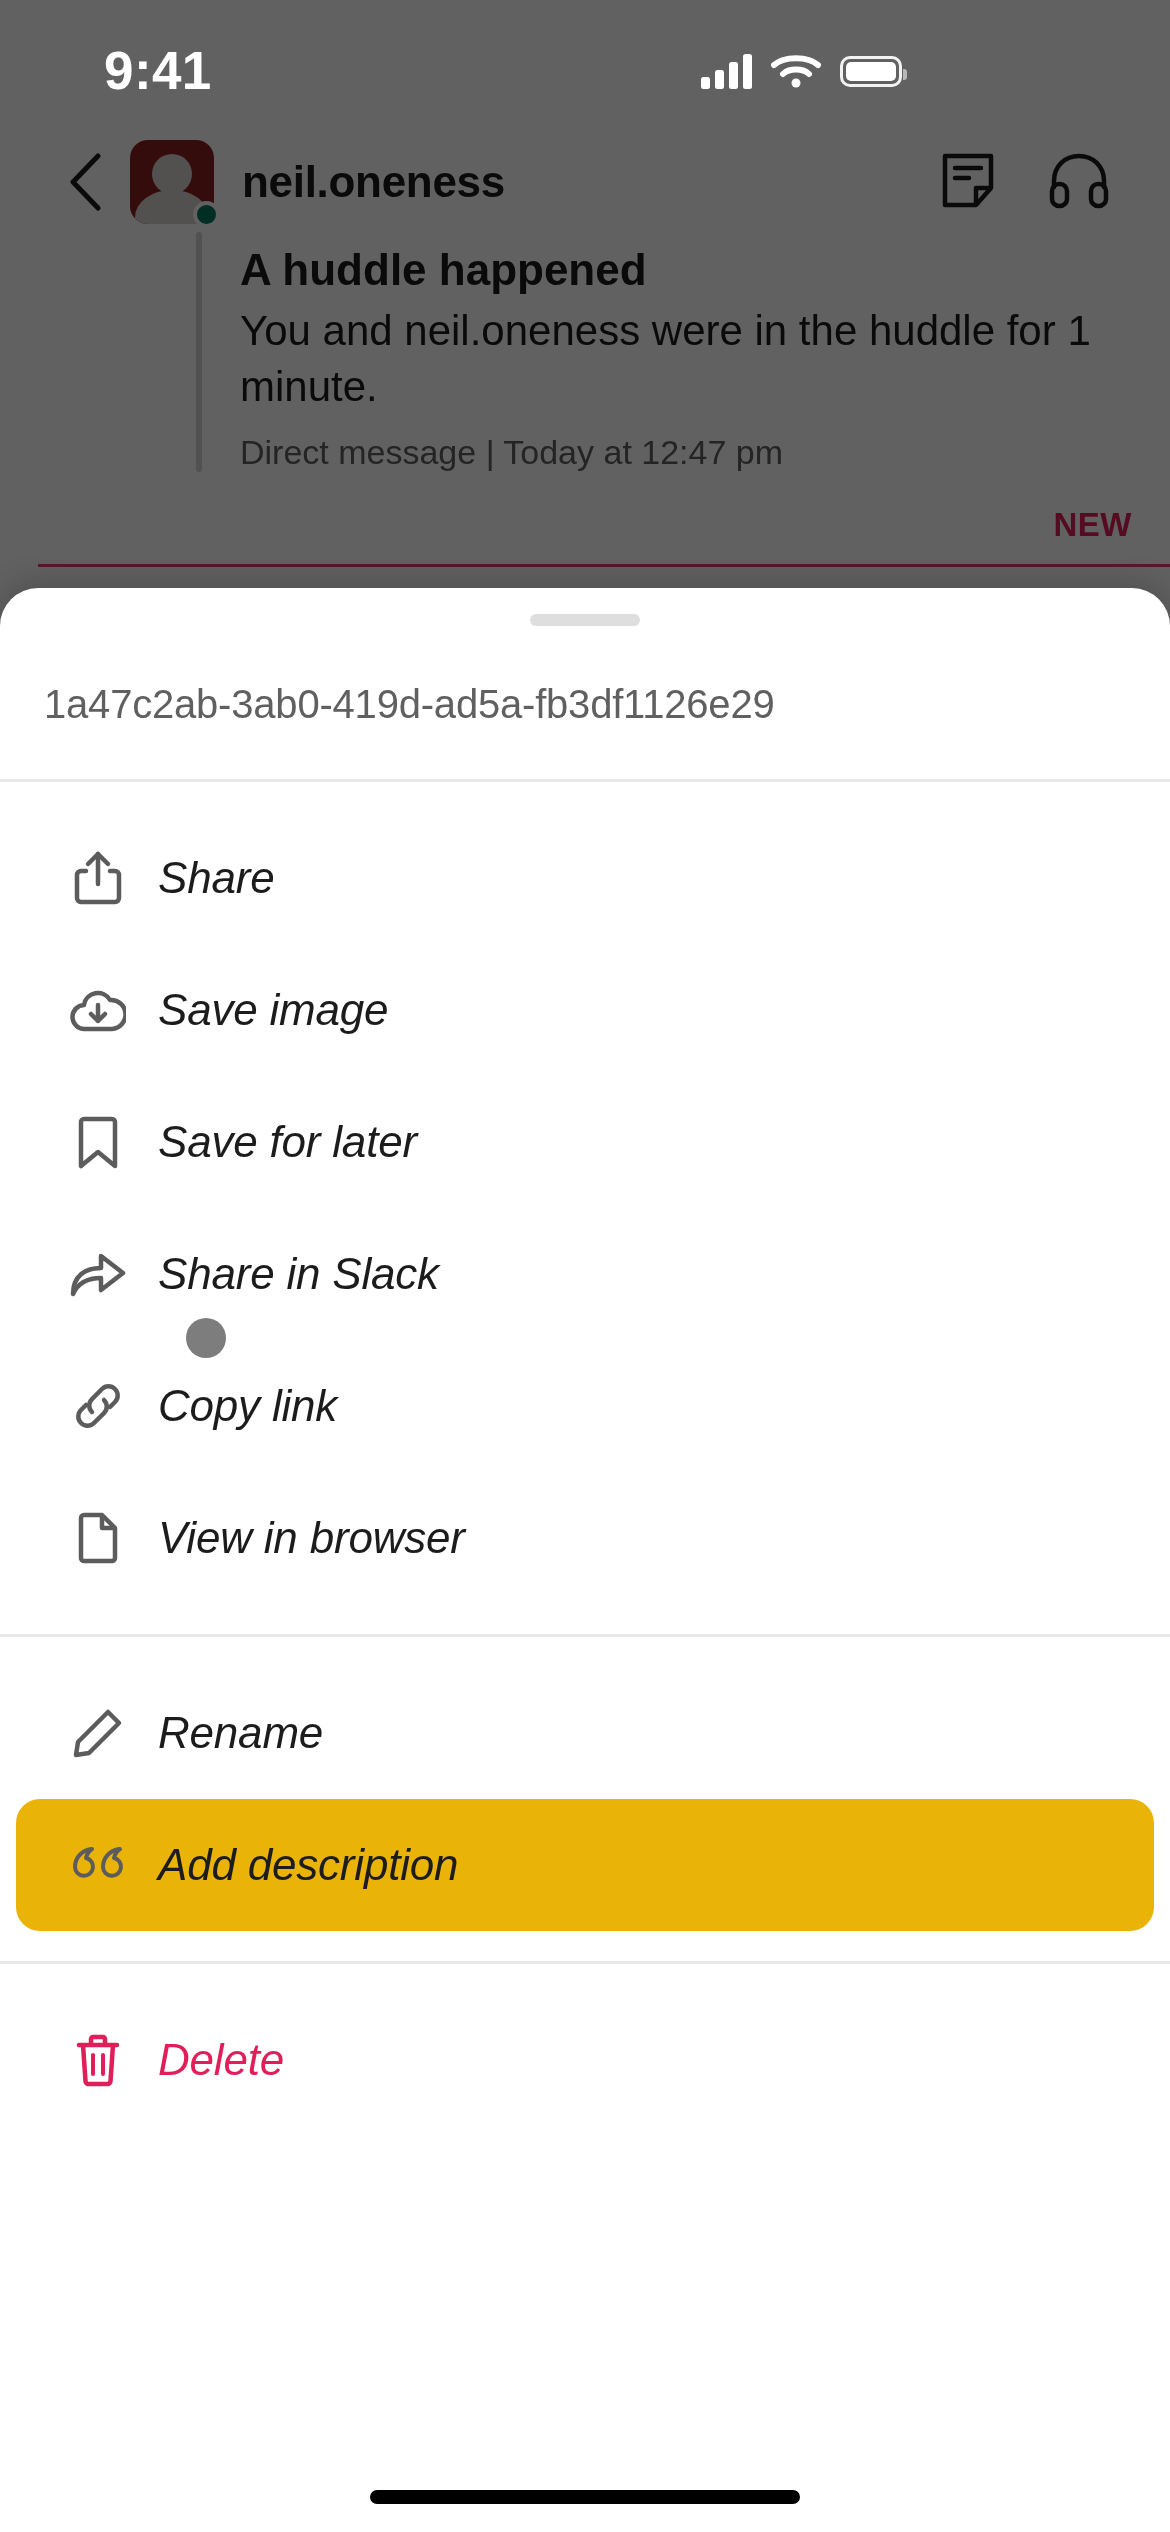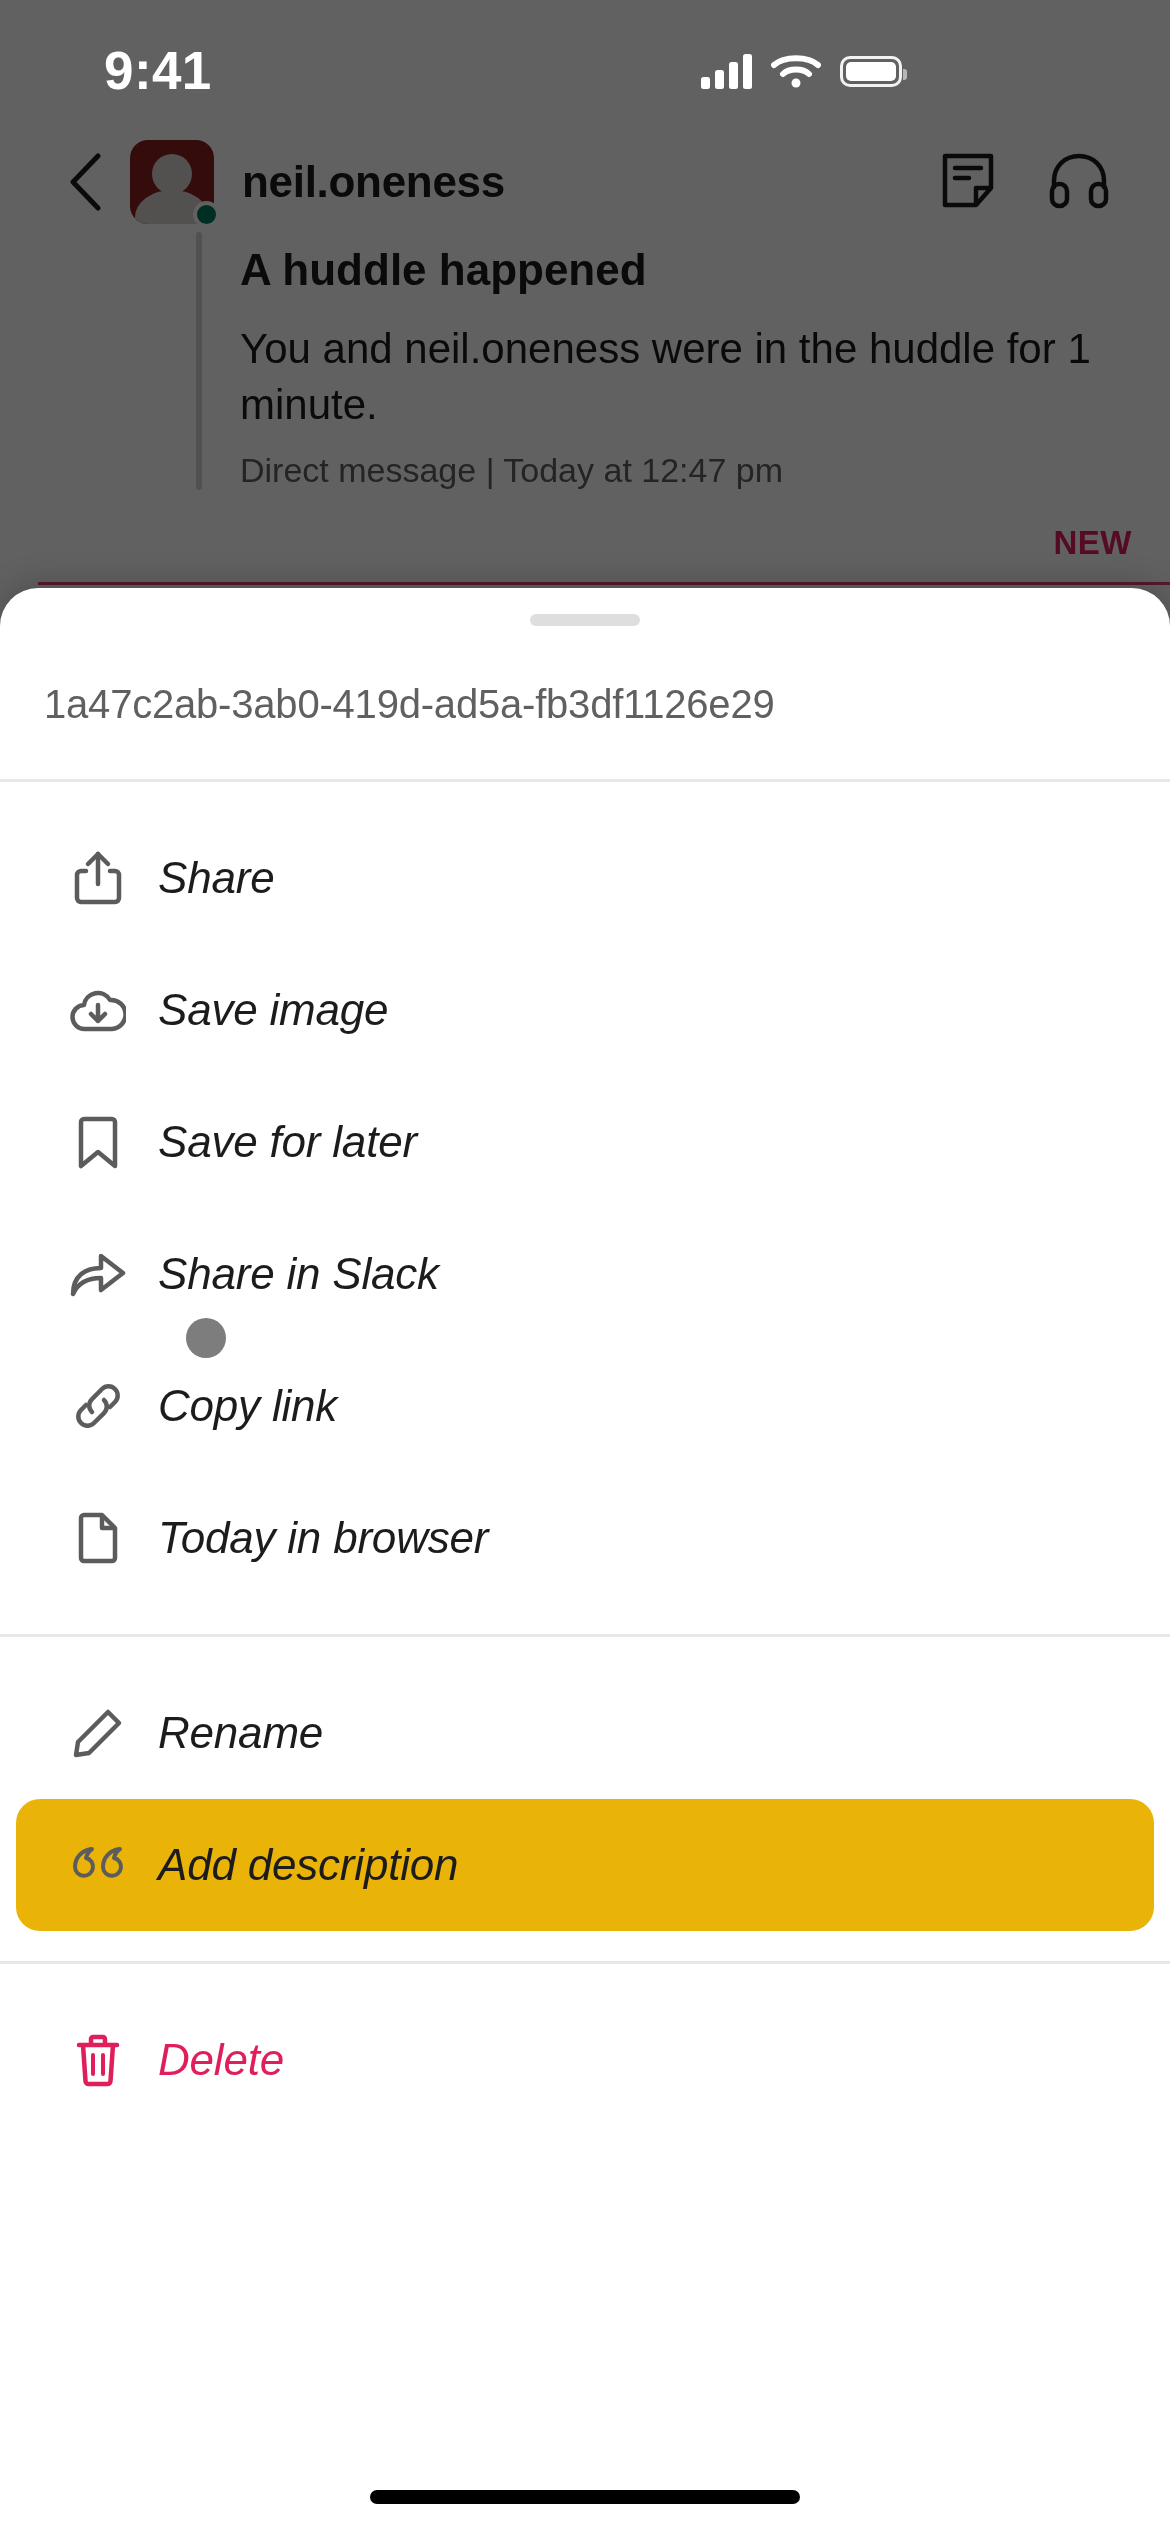--- a/index.html
+++ b/index.html
@@ -93,21 +93,21 @@
   }
   .huddle-bar {
     position:absolute; left:196px; top:0; bottom:0; width:6px;
     background:#d7d5d4; border-radius:3px;
   }
   .huddle-inner { padding-left:240px; padding-right:60px; }
   .huddle-title {
     font-size:44px; font-weight:700; color:#1d1c1d; line-height:1.25;
   }
   .huddle-body {
-    font-size:42px; color:#1d1c1d; line-height:1.33; margin-top:24px;
+    font-size:42px; color:#1d1c1d; line-height:1.33; margin-top:6px;
   }
   .huddle-meta {
     font-size:34px; color:#616061; margin-top:18px;
   }
 
   .new-divider {
     position:relative; margin:92px 0 0 0; height:4px;
   }
   .new-divider .line {
     position:absolute; left:38px; right:0; top:0; height:3px; background:#e01e5a;
@@ -366,21 +366,21 @@
         <span class="lbl">Copy link</span>
       </div>
 
       <div class="menu-item">
         <span class="ico">
           <svg width="46" height="56" viewBox="0 0 46 56" fill="none">
             <path d="M6 8 a3 3 0 0 1 3 -3 H27 L40 18 V48 a3 3 0 0 1 -3 3 H9 a3 3 0 0 1 -3 -3 z" stroke="#5c5c5c" stroke-width="4.5" stroke-linejoin="round"></path>
             <path d="M27 5 V18 H40" stroke="#5c5c5c" stroke-width="4.5" stroke-linejoin="round"></path>
           </svg>
         </span>
-        <span class="lbl">Today in browser</span>
+        <span class="lbl">View in browser</span>
       </div>
     </div>
 
     <div class="group-gap"></div>
     <div class="sep tight"></div>
     <div class="group-gap"></div>
 
     <div class="menu-group">
       <div class="menu-item">
         <span class="ico">

